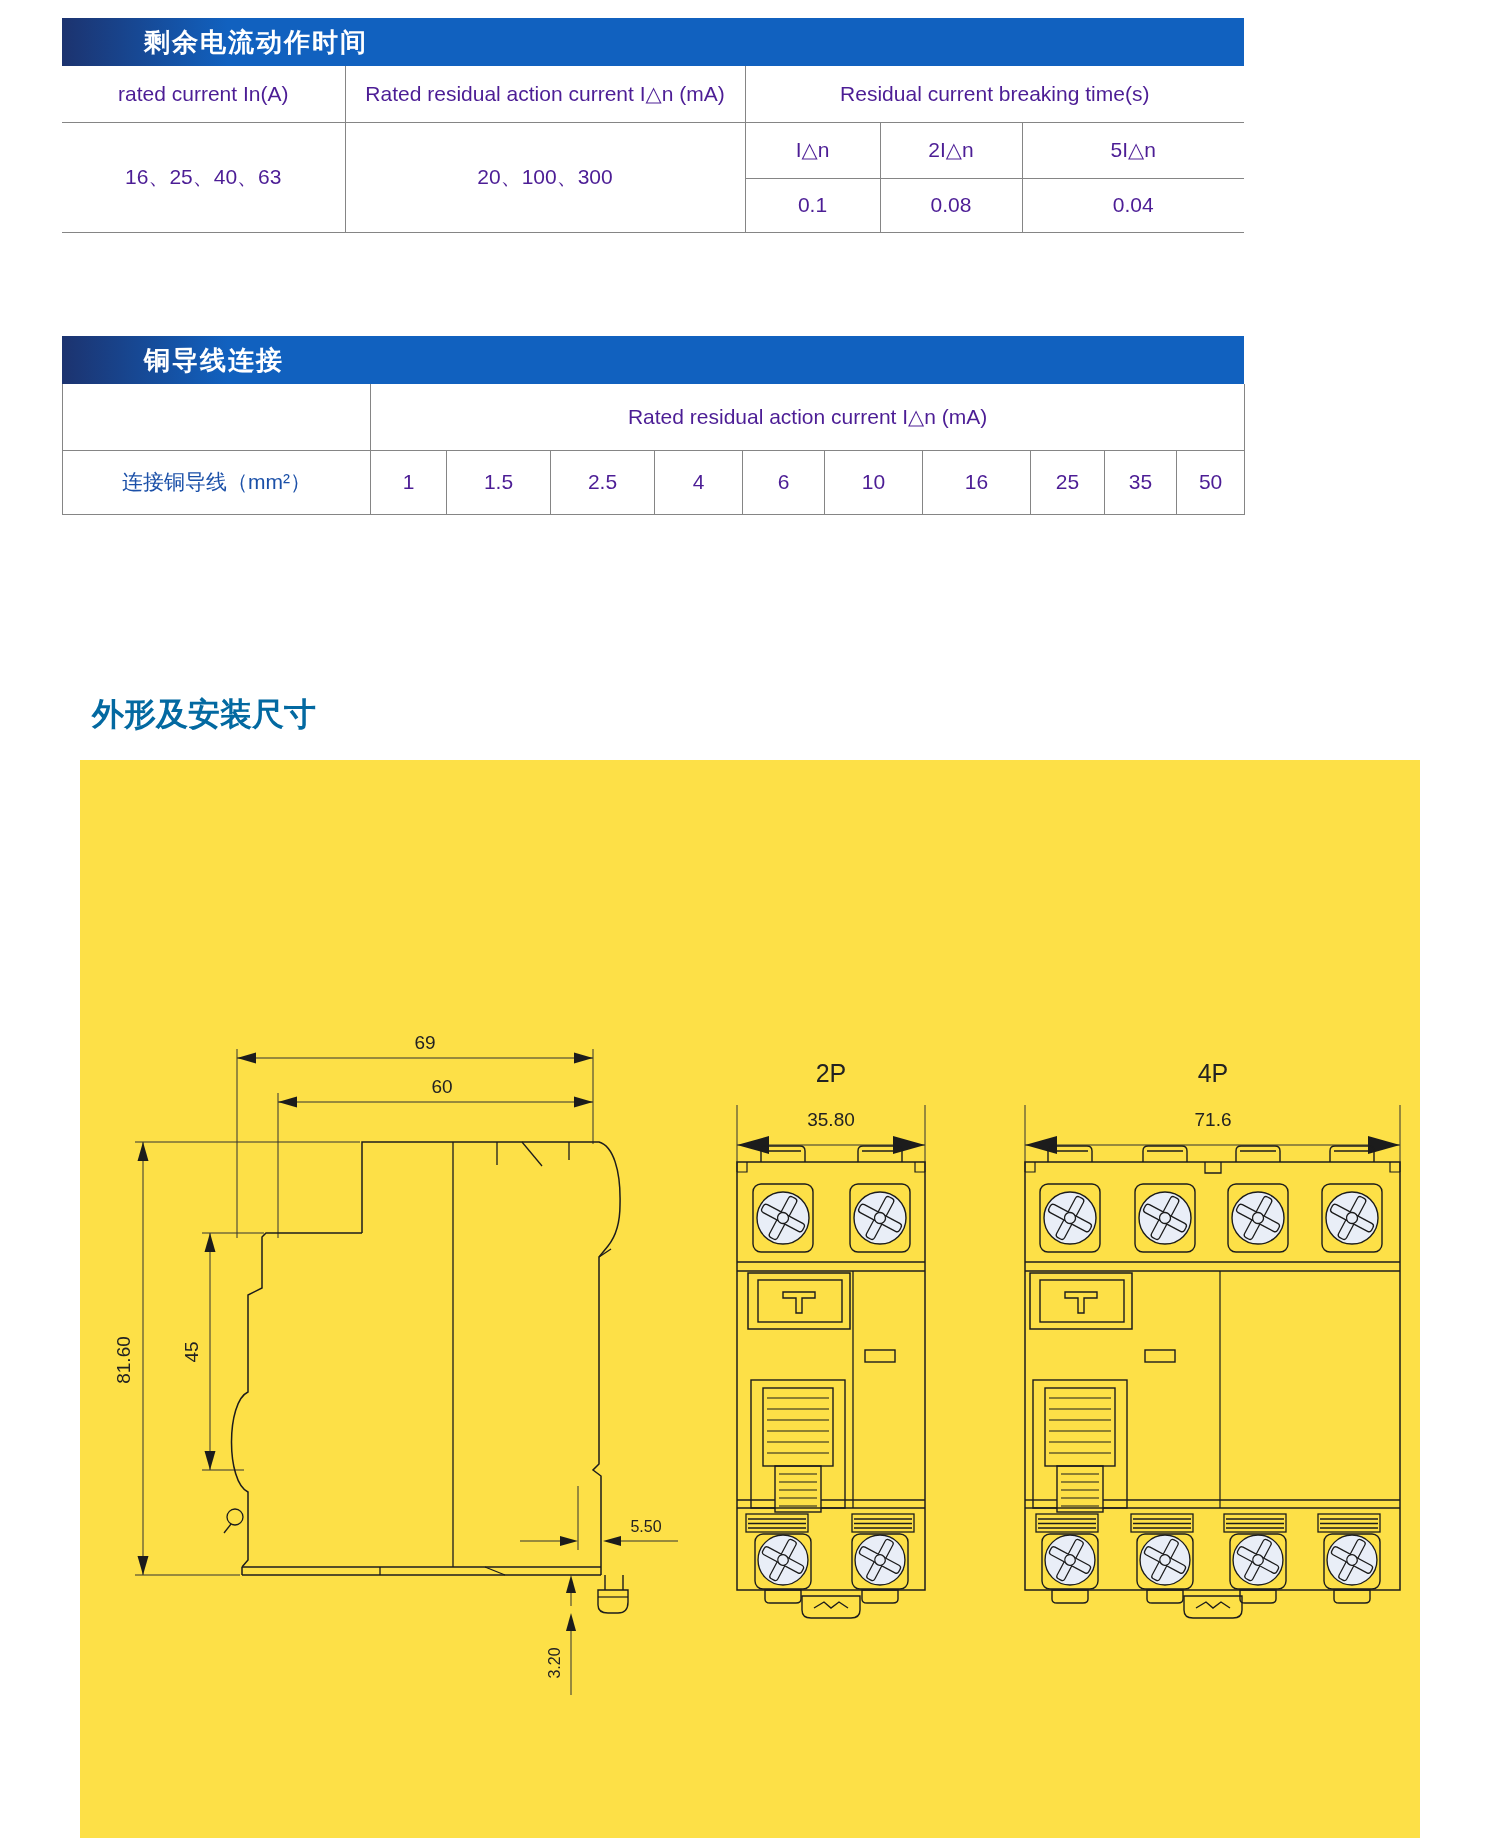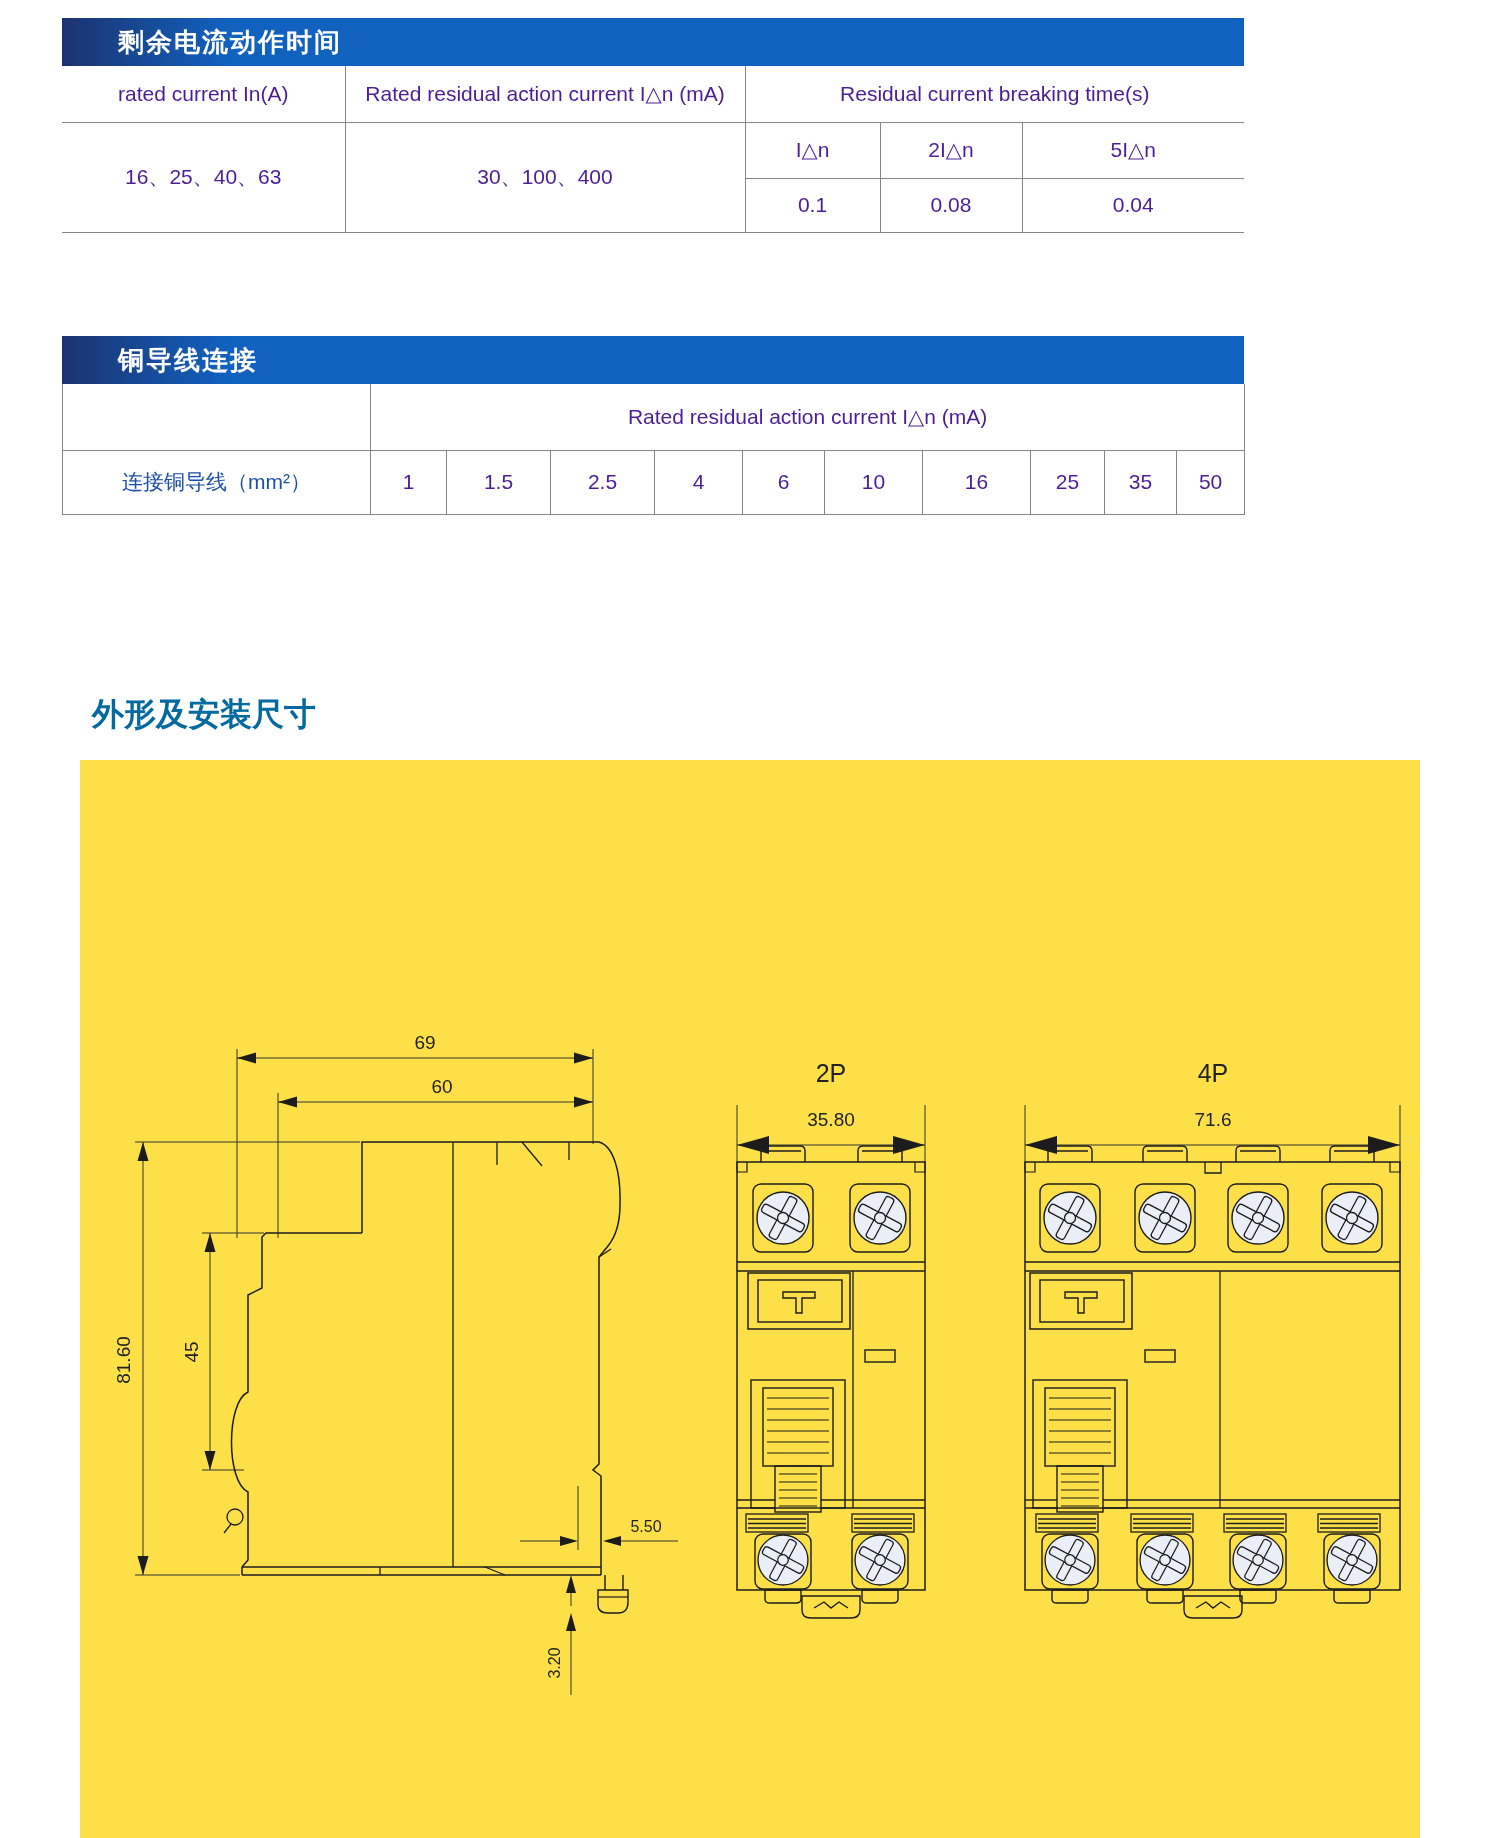--- a/index.html
+++ b/index.html
@@ -1,20 +1,20 @@
 <!DOCTYPE html>
 <html><head>
 <meta charset="utf-8">
 <style>
   html,body{margin:0;padding:0}
   body{width:1500px;height:1838px;background:#ffffff;position:relative;
        font-family:"Liberation Sans",sans-serif;color:#1a1a1a;overflow:hidden}
   .bar{position:absolute;left:62px;width:1182px;height:48px;box-sizing:border-box;
        background:linear-gradient(90deg,#1c336f 0%,#1161bf 14%,#1161bf 100%);
-       color:#fff;display:flex;align-items:center;padding-left:56px;
+       color:#fff;display:flex;align-items:center;padding-left:82px;
        font-size:26px;font-weight:bold;letter-spacing:2px}
   #bar1{top:18px}
   #bar2{top:336px}
   table{border-collapse:collapse;position:absolute;left:62px;table-layout:fixed;width:1182px}
   td{border:1px solid #858585;text-align:center;vertical-align:middle;
      font-size:21px;color:#4c1d95;padding:0;overflow:hidden}
   #table1{top:66px}
   #table1 tr td:first-child{border-left:none}
   #table1 tr td.lastcol{border-right:none}
   #table1 tr:first-child td{border-top:none}
@@ -44,21 +44,21 @@
       <col style="width:222px">
     </colgroup>
   <tbody>
       <tr style="height:56px">
     <td>rated current  In(A)</td>
     <td>Rated residual action current  I△n  (mA)</td>
     <td colspan="3" class="lastcol">Residual current breaking time(s)</td>
   </tr>
   <tr style="height:56px">
     <td rowspan="2">16、25、40、63</td>
-    <td rowspan="2">30、100、400</td>
+    <td rowspan="2">20、100、300</td>
     <td>I△n</td>
     <td>2I△n</td>
     <td class="lastcol">5I△n</td>
   </tr>
   <tr style="height:54px">
     <td>0.1</td>
     <td>0.08</td>
     <td class="lastcol">0.04</td>
   </tr>
 </tbody>

